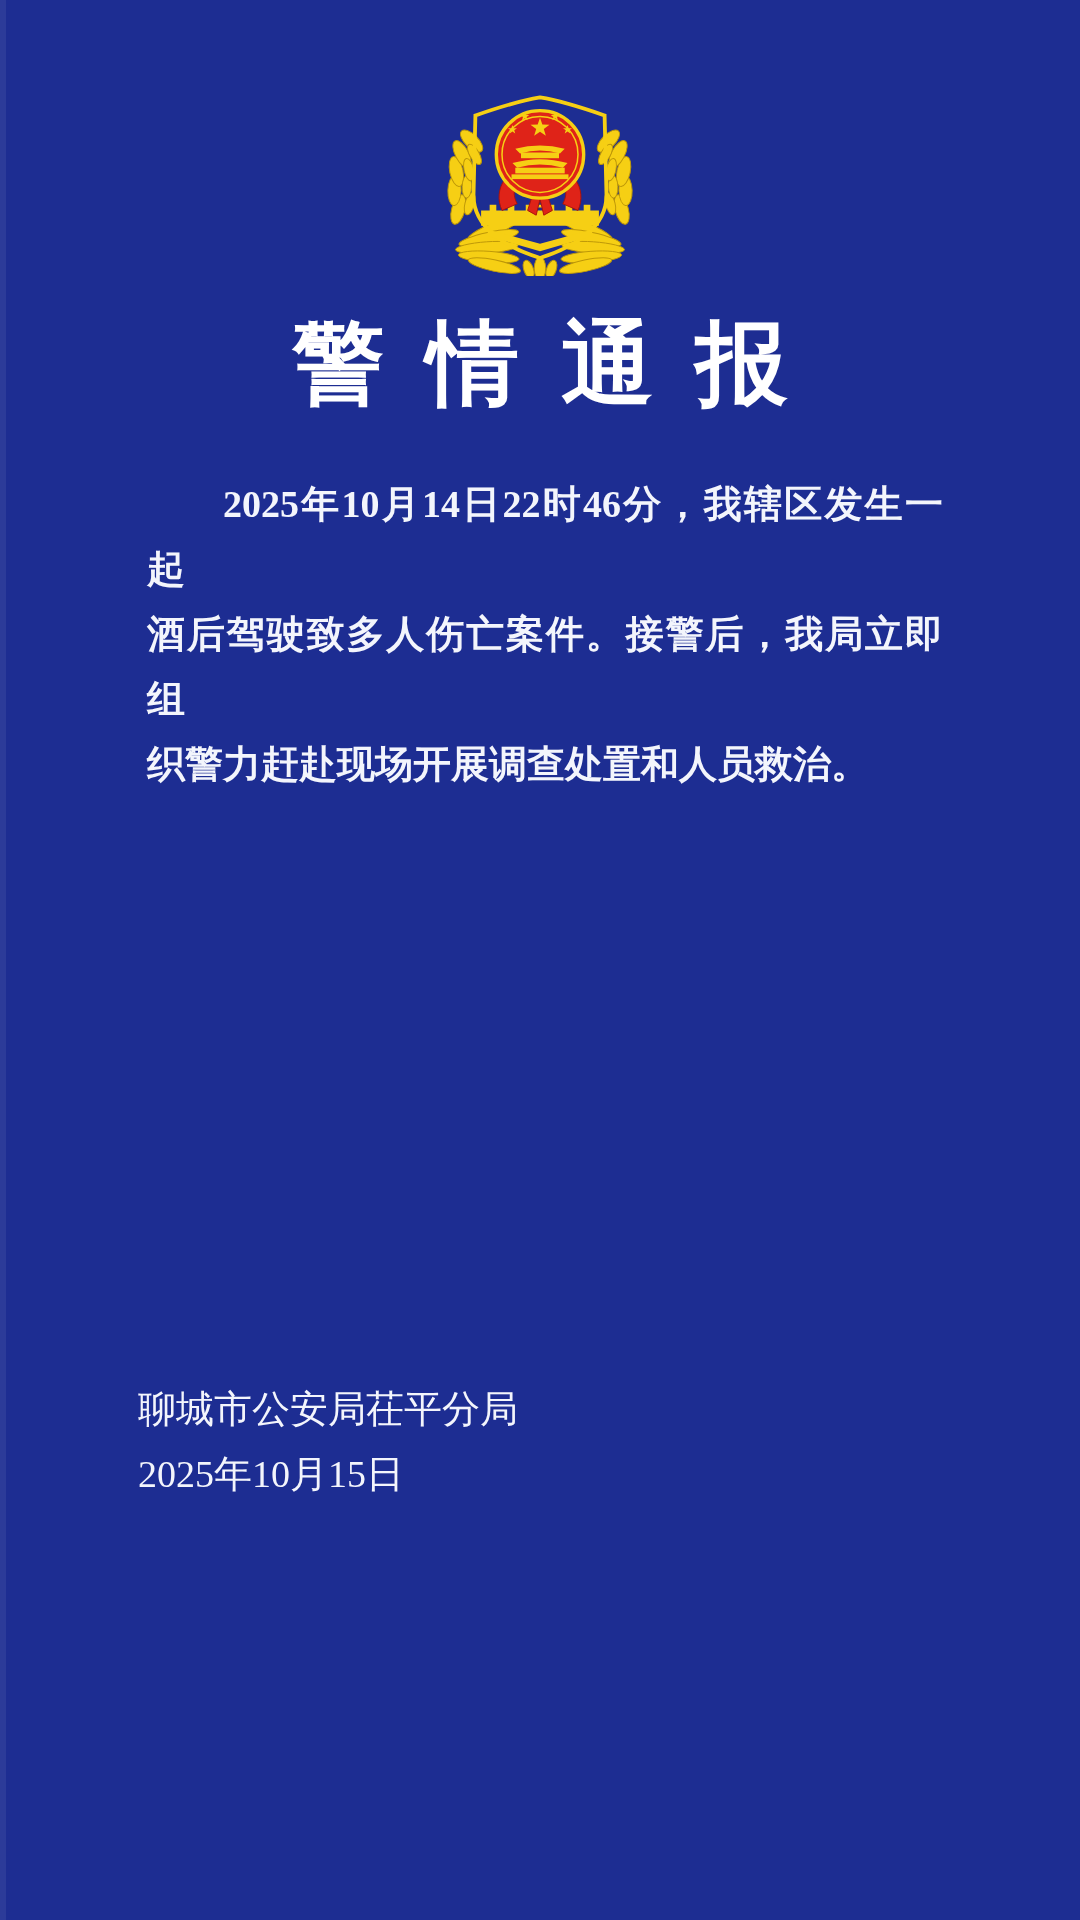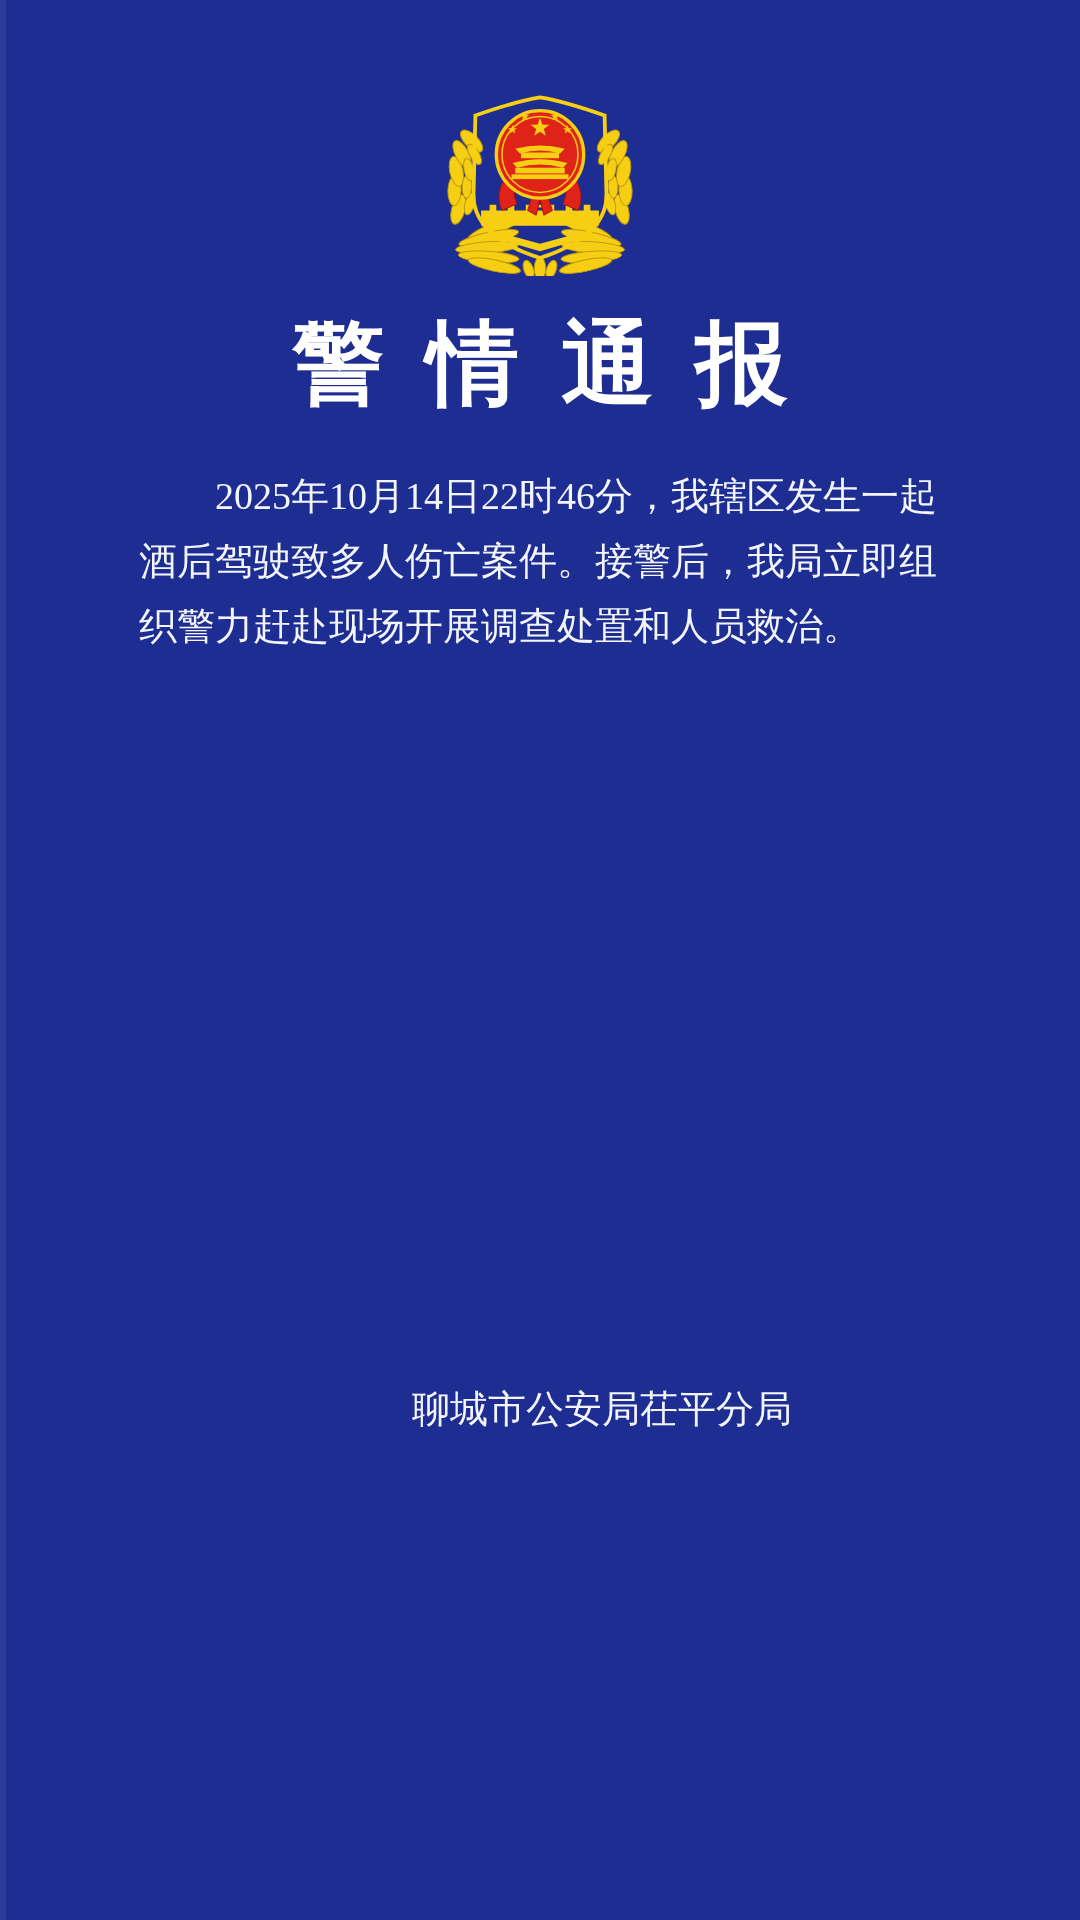--- a/index.html
+++ b/index.html
@@ -40,30 +40,31 @@
     position: absolute;
     top: 464px;
     left: 139px;
     width: 812px;
     color: #f3f5fc;
     font-size: 38px;
     line-height: 65px;
     text-align: justify;
   }
   .body-text p {
-    margin: 0;
+    margin: 8px;
     text-indent: 2em;
     white-space: pre-line;
+    font-weight: bold;
   }
   .footer {
     position: absolute;
     top: 1377px;
     left: 138px;
     width: 928px;
-    text-align: center;
+    text-align: left;
     color: #f3f5fc;
     font-size: 38px;
     line-height: 65px;
   }
   .footer div { margin: 0; }
 </style>
 </head>
 <body>
 
 <div class="page">
@@ -147,14 +148,15 @@
   <h1 class="title">警情通报</h1>
 
   <div class="body-text">
     <p>2025年10月14日22时46分，我辖区发生一起
 酒后驾驶致多人伤亡案件。接警后，我局立即组
 织警力赶赴现场开展调查处置和人员救治。</p>
   </div>
 
   <div class="footer">
     <div>聊城市公安局茌平分局</div>
+    <div>2025年10月15日</div>
   </div>
 </div>
 
 </body></html>

